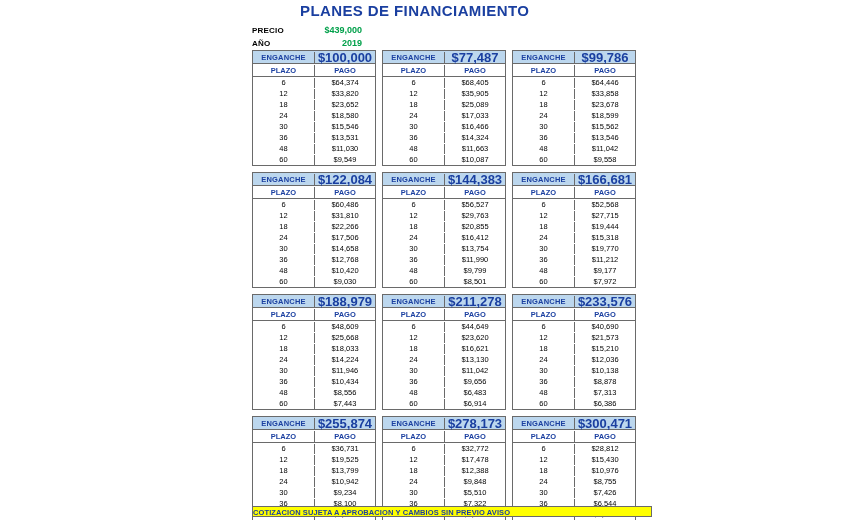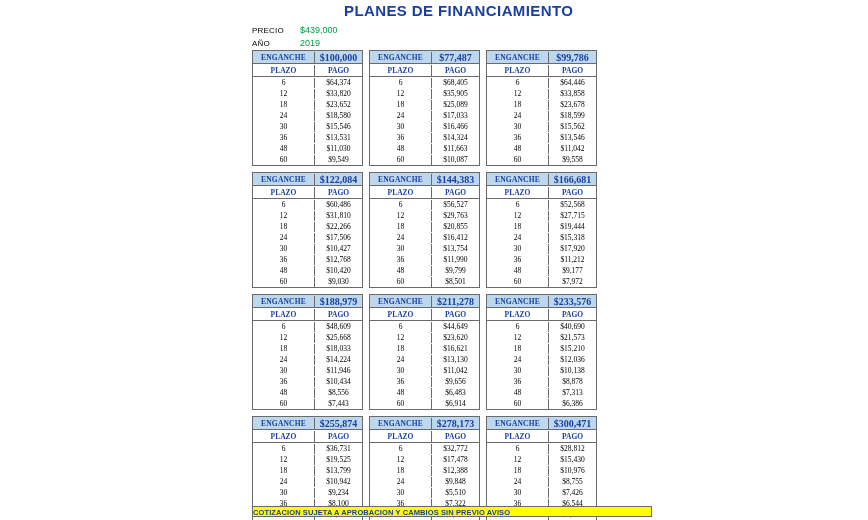--- a/index.html
+++ b/index.html
@@ -23,66 +23,64 @@
   }
   .title {
     position: absolute;
     left: 300px;
     top: 2px;
     font-size: 15px;
     font-weight: bold;
     color: #1a3fa0;
     letter-spacing: 0.4px;
     white-space: nowrap;
-    margin-left: 44px;
   }
   .meta {
     position: absolute;
     left: 252px;
     top: 24px;
     width: 120px;
   }
   .meta-row {
     display: flex;
     align-items: baseline;
     height: 13px;
     line-height: 13px;
   }
   .meta-label {
     width: 48px;
     font-size: 8px;
-    font-weight: normal;
+    font-weight: bold;
     color: #000;
     letter-spacing: 0.2px;
   }
   .meta-value {
     font-size: 9px;
-    font-weight: normal;
+    font-weight: bold;
     color: #00a04a;
-    text-align: left;
+    text-align: right;
     width: 62px;
   }
 
   .plans {
     position: absolute;
     left: 252px;
     top: 50px;
     width: 400px;
   }
   .plan-row {
     display: flex;
     gap: 6px;
     margin-bottom: 6px;
   }
   .plan {
-    width: 111px;
+    width: 124px;
     border: 1px solid #6a6a6a;
     background: #ffffff;
     box-sizing: border-box;
-    font-family: Liberation Serif, serif;
   }
   .plan-head {
     display: flex;
     background: #bcd7ee;
     border-bottom: 1px solid #6a6a6a;
     height: 12px;
     align-items: center;
   }
   .plan-head .h-label {
     width: 62px;
@@ -91,21 +89,21 @@
     font-weight: bold;
     color: #1a3fa0;
     letter-spacing: 0.2px;
     border-right: 1px solid #6a6a6a;
     box-sizing: border-box;
     line-height: 11px;
   }
   .plan-head .h-value {
     flex: 1;
     text-align: center;
-    font-size: 10px;
+    font-size: 13px;
     font-weight: bold;
     color: #1a3fa0;
     line-height: 11px;
   }
   .plan-subhead {
     display: flex;
     background: #ffffff;
     border-bottom: 1px solid #6a6a6a;
     height: 12px;
     align-items: center;
@@ -336,21 +334,21 @@
             <div class="trow">
               <div class="c1">18</div>
               <div class="c2">$22,266</div>
             </div>
             <div class="trow">
               <div class="c1">24</div>
               <div class="c2">$17,506</div>
             </div>
             <div class="trow">
               <div class="c1">30</div>
-              <div class="c2">$10,427</div>
+              <div class="c2">$14,658</div>
             </div>
             <div class="trow">
               <div class="c1">36</div>
               <div class="c2">$12,768</div>
             </div>
             <div class="trow">
               <div class="c1">48</div>
               <div class="c2">$10,420</div>
             </div>
             <div class="trow">
@@ -424,21 +422,21 @@
             <div class="trow">
               <div class="c1">18</div>
               <div class="c2">$19,444</div>
             </div>
             <div class="trow">
               <div class="c1">24</div>
               <div class="c2">$15,318</div>
             </div>
             <div class="trow">
               <div class="c1">30</div>
-              <div class="c2">$17,920</div>
+              <div class="c2">$19,770</div>
             </div>
             <div class="trow">
               <div class="c1">36</div>
               <div class="c2">$11,212</div>
             </div>
             <div class="trow">
               <div class="c1">48</div>
               <div class="c2">$9,177</div>
             </div>
             <div class="trow">

